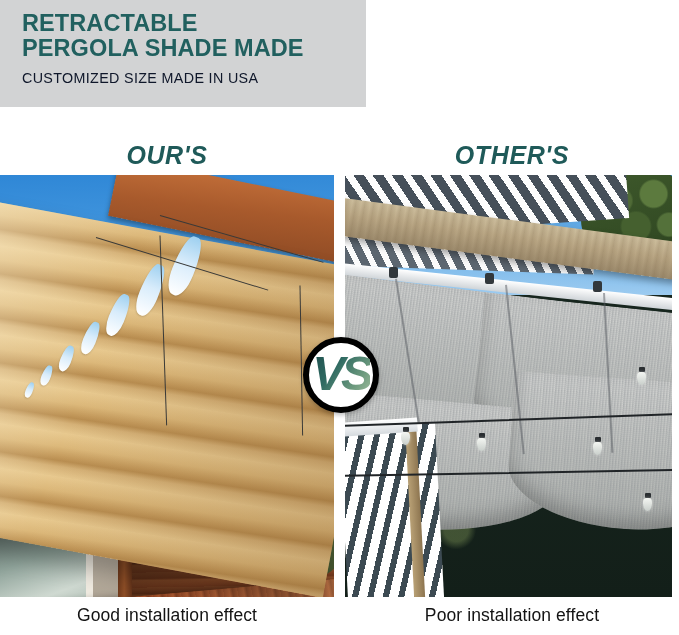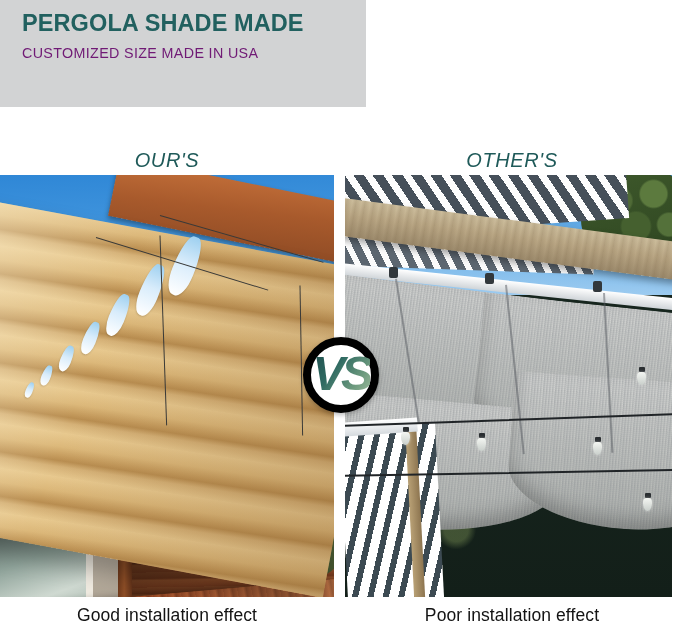--- a/index.html
+++ b/index.html
@@ -31,36 +31,36 @@
     color: #21605f;
     font-size: 23.5px;
     font-weight: bold;
     line-height: 25px;
     letter-spacing: 0.1px;
     white-space: nowrap;
   }
   #headline-line2 { display: block; }
   #subhead {
     margin-top: 9px;
-    color: #701a75;
+    color: #0f172a;
     font-size: 14.3px;
     font-weight: normal;
     letter-spacing: 0.35px;
     white-space: nowrap;
   }
 
   
   .col-title {
     position: absolute;
-    top: 149px;
+    top: 141px;
     width: 334px;
     text-align: center;
     color: #1f5a59;
-    font-size: 20px;
-    font-weight: normal;
+    font-size: 25px;
+    font-weight: bold;
     font-style: italic;
     letter-spacing: 0.6px;
   }
   #title-ours  { left: 0px; }
   #title-others{ left: 345px; }
 
   
   .photo {
     position: absolute;
     top: 175px;
@@ -342,21 +342,21 @@
 
   
   #vs-badge {
     position: absolute;
     left: 303px;
     top: 337px;
     width: 76px;
     height: 76px;
     border-radius: 50%;
     background: #ffffff;
-    border: 8px solid #000000;
+    border: 6px solid #000000;
     box-sizing: border-box;
     display: flex;
     align-items: center;
     justify-content: center;
     box-shadow: 0 2px 5px rgba(0,0,0,.28);
     z-index: 40;
   }
   #vs-text {
     font-size: 49px;
     font-weight: bold;
@@ -393,20 +393,21 @@
     letter-spacing: 0.1px;
   }
   #caption-good { left: 0px;   }
   #caption-poor { left: 345px; }
 </style>
 </head>
 <body>
 
 <div id="header-banner">
   <div id="headline">
+    <span>RETRACTABLE</span>
     <span id="headline-line2">PERGOLA SHADE MADE</span>
   </div>
   <div id="subhead">CUSTOMIZED SIZE MADE IN USA</div>
 </div>
 
 <div class="col-title" id="title-ours">OUR'S</div>
 <div class="col-title" id="title-others">OTHER'S</div>
 
 <div class="photo" id="photo-ours">
   <div class="layer" id="sky-left"></div>

